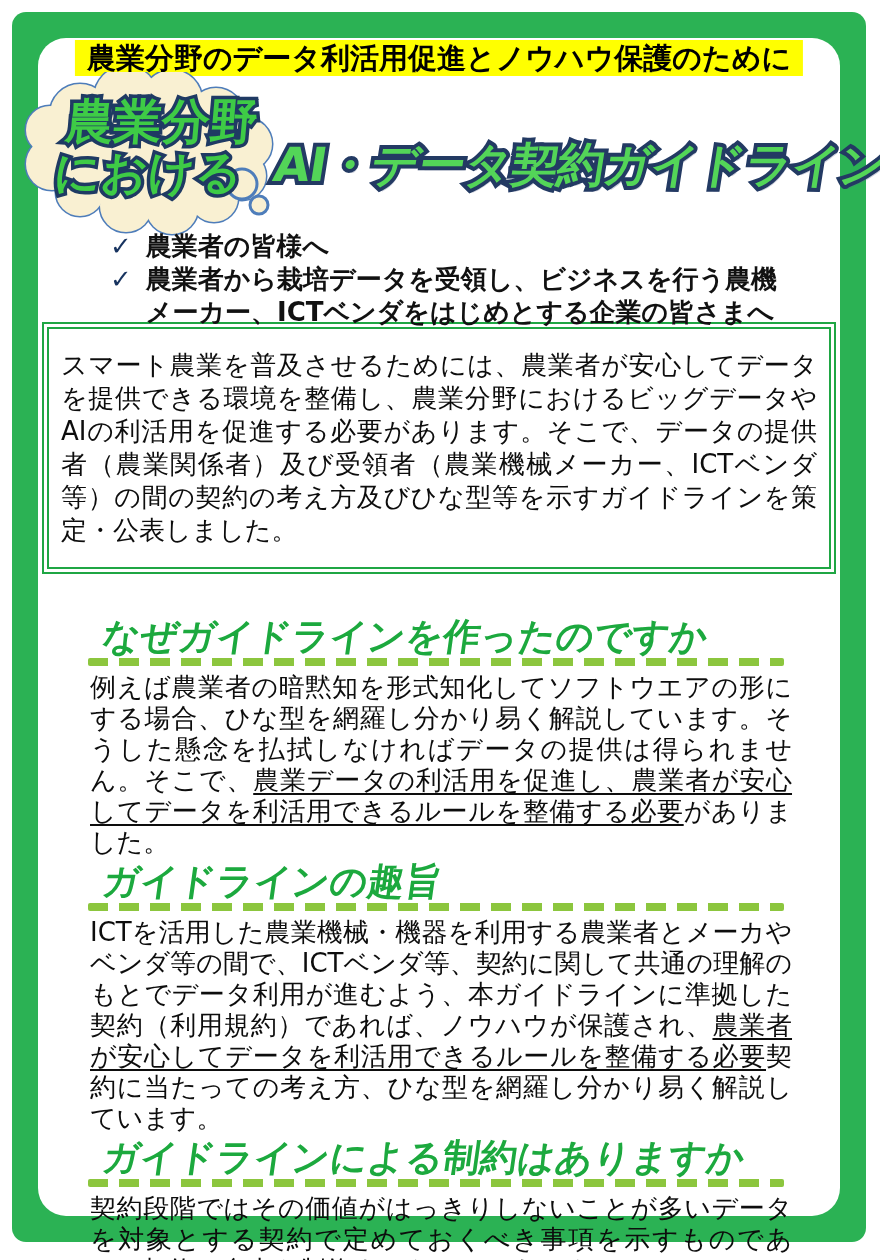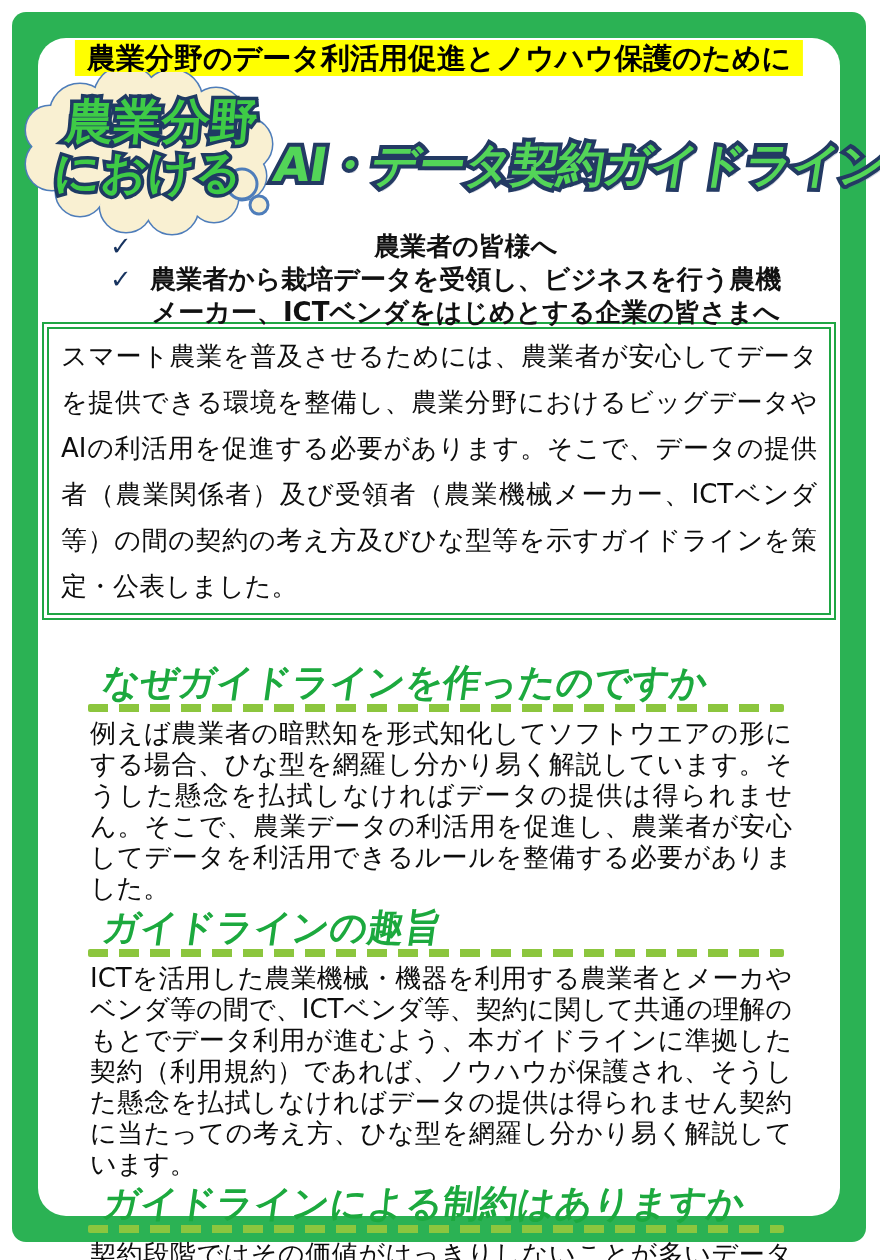--- a/index.html
+++ b/index.html
@@ -33,37 +33,37 @@
   .cloud-l1 .stroke,.cloud-l2 .stroke{-webkit-text-stroke:7px #1f3a63;text-shadow:none;}
 
   .title-pop{left:236px;top:96px;font-size:47px;letter-spacing:-1px;
              transform:skewX(-9deg);}
   .title-pop .fill{color:#53d558;}
 
   .bullets{position:absolute;left:72px;top:192px;}
   .bullet{display:flex;gap:14px;font-weight:bold;font-size:26px;
           line-height:33px;color:#111;}
   .bullet .check{color:#17335f;flex:0 0 auto;}
-  .bullet .btext{width:640px;text-align:center;}
+  .bullet .btext{width:640px;}
 
   
   .content{padding:0 48px 0 52px;}
 
   .intro-box{border:7px double #1fa644;margin:0 -44px 44px -48px;
-             padding:4px 12px;font-size:26px;line-height:46px;
+             padding:20px 12px;font-size:26px;line-height:33px;
              text-align:justify;color:#0d0d0d;}
 
   .section-heading{margin:0 0 0 10px;font-size:37px;line-height:38px;
                    font-weight:bold;color:#1ca93e;white-space:nowrap;
                    transform:skewX(-8deg);transform-origin:0 100%;}
   .dash-divider{height:8px;margin:2px 0 6px -2px;width:696px;border-radius:2px;
                 background:repeating-linear-gradient(90deg,#8cc63e 0 20px,transparent 20px 31px);}
   .section-body{margin:0 0 5px 0;font-size:26px;line-height:31px;
                 text-align:justify;color:#0d0d0d;}
-  .u{text-decoration-thickness:2px;text-underline-offset:4px;}
+  .u{text-decoration:underline;text-decoration-thickness:2px;text-underline-offset:4px;}
 </style>
 </head>
 <body>
 
 <div class="frame">
   <div class="inner">
 
     <div class="top-area">
 
       <div class="banner">農業分野のデータ利活用促進とノウハウ保護のために</div>
@@ -129,21 +129,21 @@
 
       <section>
         <h2 class="section-heading">なぜガイドラインを作ったのですか</h2>
         <div class="dash-divider"></div>
         <p class="section-body"><span>例えば農業者の暗黙知を形式知化してソフトウエアの形にする場合、ひな型を網羅し分かり易く解説しています。そうした懸念を払拭しなければデータの提供は得られません。そこで、</span><span class="u">農業データの利活用を促進し、農業者が安心してデータを利活用できるルールを整備する必要</span><span>がありました。</span></p>
       </section>
 
       <section>
         <h2 class="section-heading">ガイドラインの趣旨</h2>
         <div class="dash-divider"></div>
-        <p class="section-body"><span>ICTを活用した農業機械・機器を利用する農業者とメーカやベンダ等の間で、ICTベンダ等、契約に関して共通の理解のもとでデータ利用が進むよう、本ガイドラインに準拠した契約（利用規約）であれば、ノウハウが保護され、</span><span class="u">そうした懸念を払拭しなければデータの提供は得られません</span><span>契約に当たっての考え方、ひな型を網羅し分かり易く解説しています。</span></p>
+        <p class="section-body"><span>ICTを活用した農業機械・機器を利用する農業者とメーカやベンダ等の間で、ICTベンダ等、契約に関して共通の理解のもとでデータ利用が進むよう、本ガイドラインに準拠した契約（利用規約）であれば、ノウハウが保護され、</span><span class="u">農業者が安心してデータを利活用できるルールを整備する必要</span><span>契約に当たっての考え方、ひな型を網羅し分かり易く解説しています。</span></p>
       </section>
 
       <section>
         <h2 class="section-heading">ガイドラインによる制約はありますか</h2>
         <div class="dash-divider"></div>
         <p class="section-body"><span>契約段階ではその価値がはっきりしないことが多いデータを対象とする契約で定めておくべき事項を示すものであり、</span><span class="u">契約の自由を制約するものではありません</span><span>。</span></p>
       </section>
 
     </div>
 

